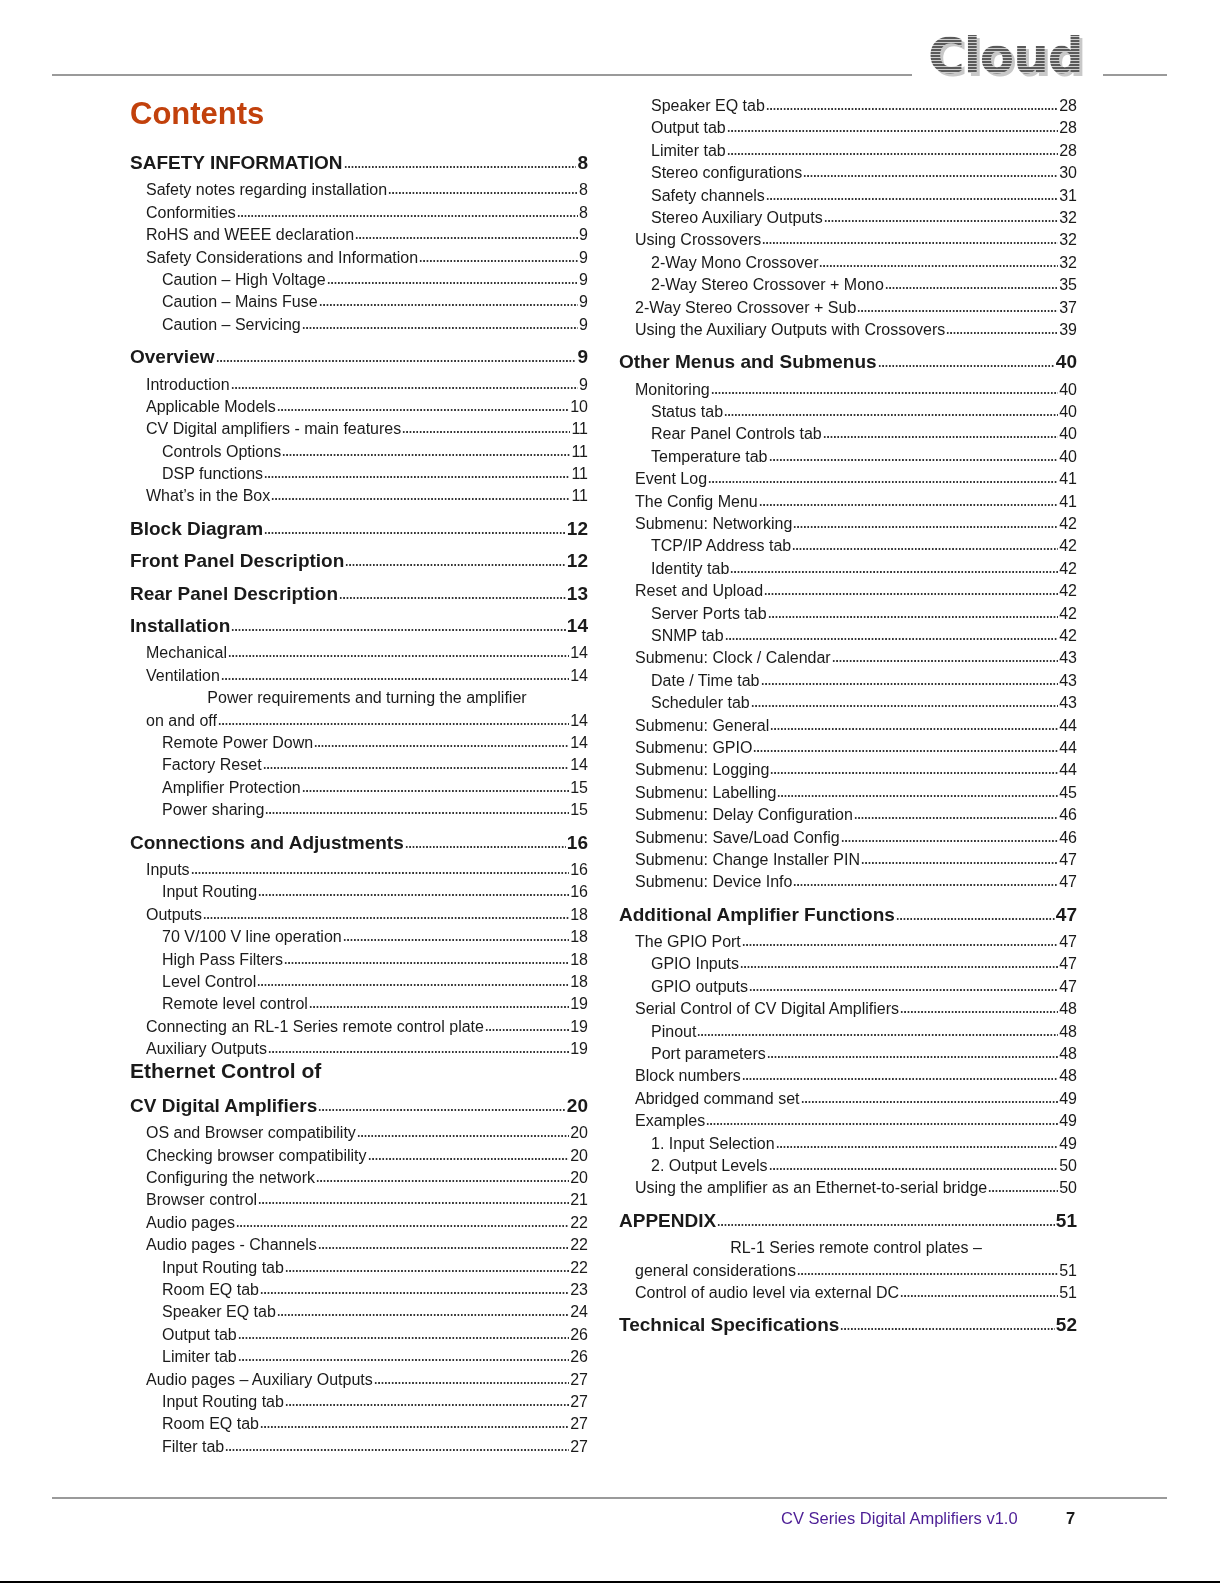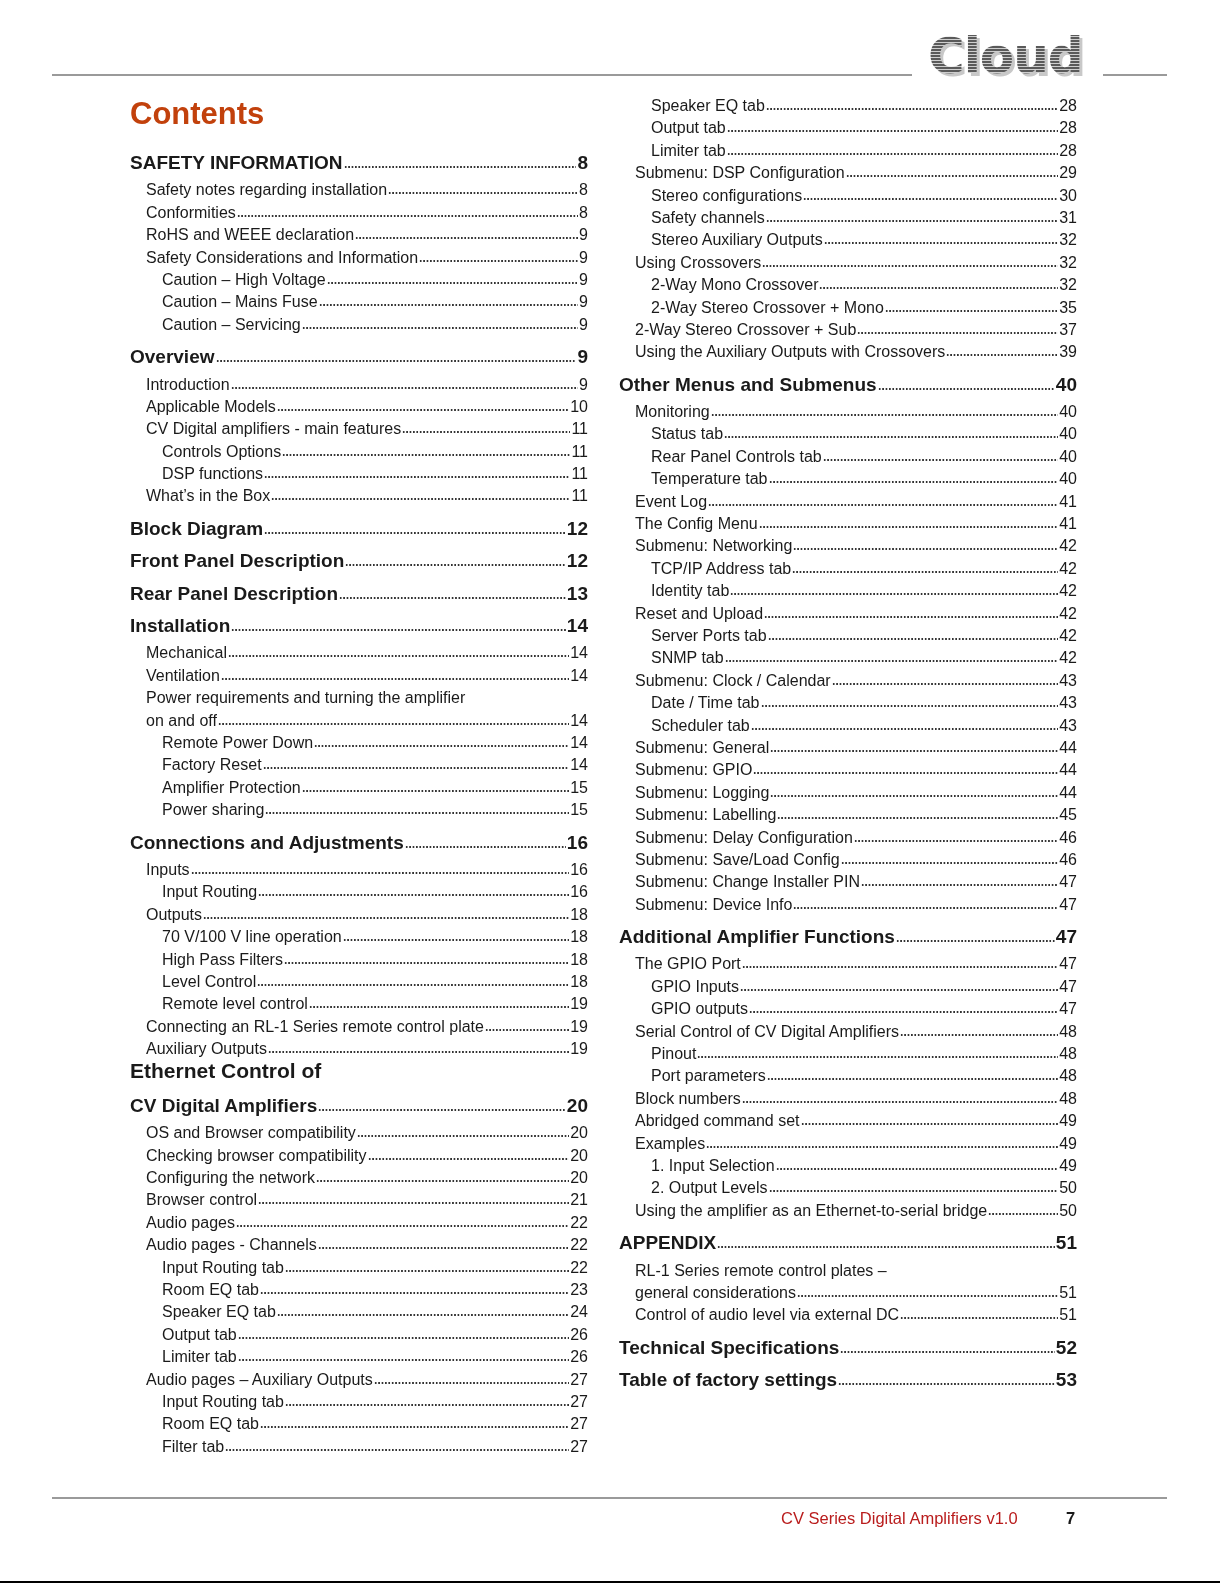--- a/index.html
+++ b/index.html
@@ -41,24 +41,24 @@
   .entry .lbl { flex: 0 0 auto; }
   .entry .dots {
     flex: 1 1 auto; overflow: hidden; margin: 0 1px;
     height: 4px; align-self: baseline;
     background-image: radial-gradient(circle, #333 0.7px, transparent 0.9px);
     background-size: 3.4px 4px; background-repeat: repeat-x; background-position: left bottom;
   }
   .entry .pg { flex: 0 0 auto; text-align: right; }
 
   .wrap-head { font-size: 21px; font-weight: bold; line-height: 22.4px; white-space: nowrap; }
-  .wrap-sub { font-size: 16px; line-height: 22.4px; padding-left: 16px; white-space: nowrap; }
+  .wrap-sub { font-size: 16px; line-height: 22.4px; padding-left: 16px; white-space: nowrap; text-align: center; }
 
   .ftr-line { position: absolute; left: 52px; top: 1497px; width: 1115px; height: 2px; background: #9a9a9a; }
-  .ftr-title { position: absolute; left: 781px; top: 1509px; font-size: 16.5px; color: #b91c1c; }
+  .ftr-title { position: absolute; left: 781px; top: 1509px; font-size: 16.5px; color: #4c1d95; }
   .ftr-page { position: absolute; left: 1066px; top: 1509px; font-size: 16.5px; font-weight: bold; color: #1a1a1a; }
   .bottom-edge { position: absolute; left: 0; top: 1581px; width: 1220px; height: 2px; background: #000; }
 </style>
 </head>
 <body>
 
 <div class="hdr-line left"></div>
 <div class="hdr-line right"></div>
 <div class="logo">
   <span class="logo-shadow">Cloud</span>
@@ -340,25 +340,20 @@
     <div class="entry l3">
       <span class="lbl">Output tab</span>
       <span class="dots"></span>
       <span class="pg">28</span>
     </div>
     <div class="entry l3">
       <span class="lbl">Limiter tab</span>
       <span class="dots"></span>
       <span class="pg">28</span>
     </div>
-    <div class="entry l2">
-      <span class="lbl">Submenu: DSP Configuration</span>
-      <span class="dots"></span>
-      <span class="pg">29</span>
-    </div>
     <div class="entry l3">
       <span class="lbl">Stereo configurations</span>
       <span class="dots"></span>
       <span class="pg">30</span>
     </div>
     <div class="entry l3">
       <span class="lbl">Safety channels</span>
       <span class="dots"></span>
       <span class="pg">31</span>
     </div>
@@ -590,24 +585,19 @@
     </div>
     <div class="entry l2">
       <span class="lbl">Control of audio level via external DC</span>
       <span class="dots"></span>
       <span class="pg">51</span>
     </div>
     <div class="entry l1">
       <span class="lbl">Technical Specifications</span>
       <span class="dots"></span>
       <span class="pg">52</span>
-    </div>
-    <div class="entry l1">
-      <span class="lbl">Table of factory settings</span>
-      <span class="dots"></span>
-      <span class="pg">53</span>
     </div>
   </div>
 
 <div class="ftr-line"></div>
 <div class="ftr-title">CV Series Digital Amplifiers v1.0</div>
 <div class="ftr-page">7</div>
 <div class="bottom-edge"></div>
 
 </body></html>

